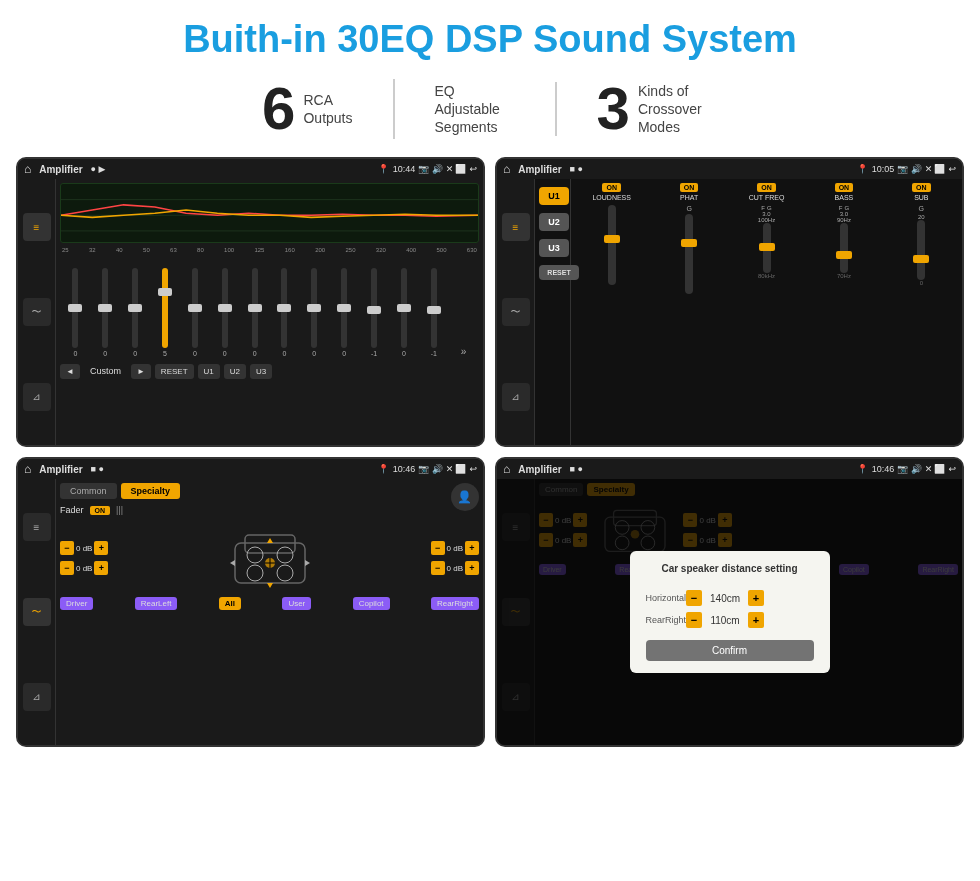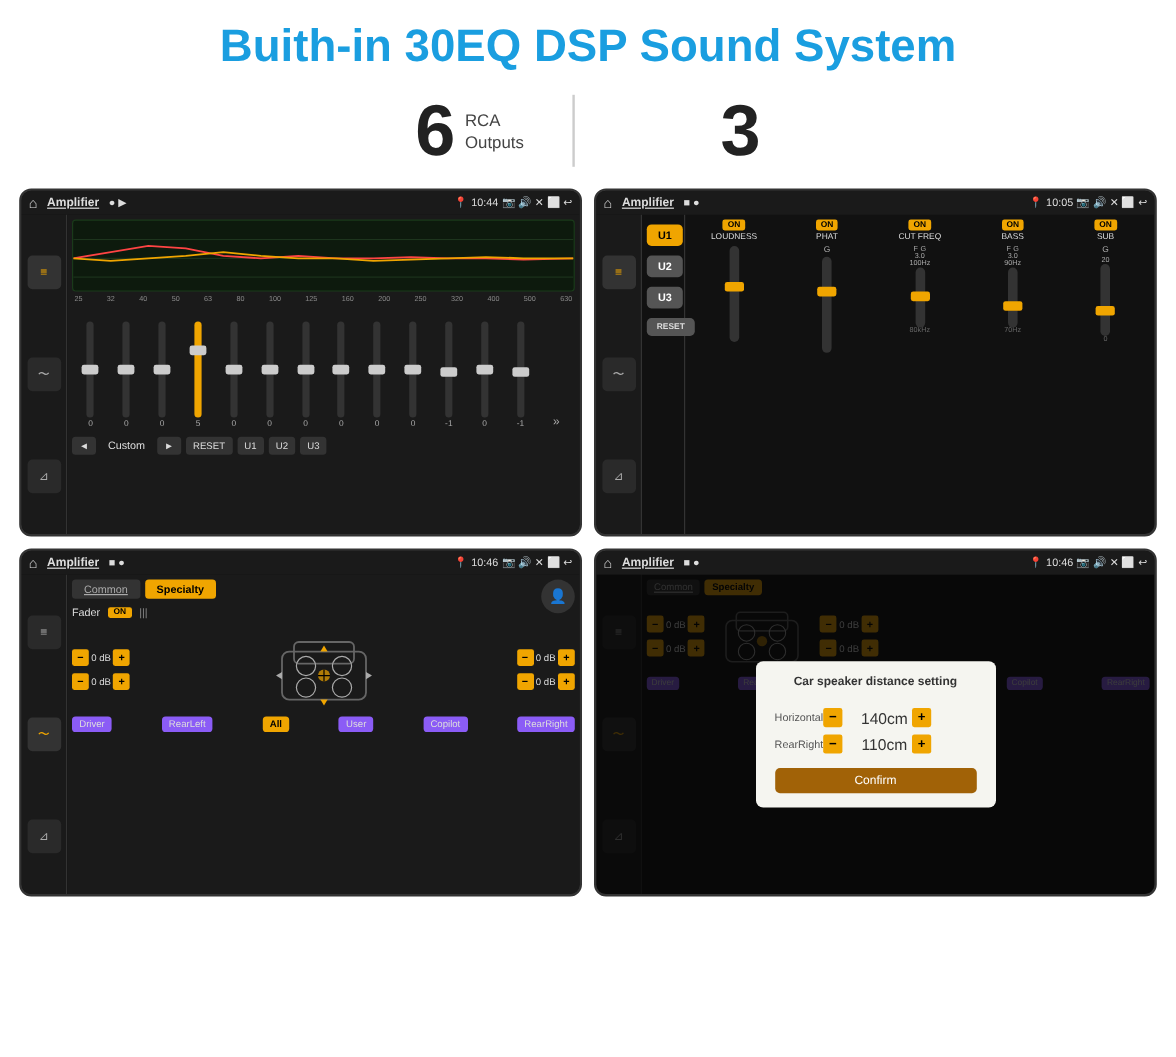--- a/index.html
+++ b/index.html
@@ -73,21 +73,21 @@
       display: flex;
       align-items: center;
       padding: 3px 6px;
       gap: 4px;
       font-size: 9px;
       color: #ddd;
       height: 20px;
     }
 
     .status-bar .home-icon { font-size: 12px; margin-right: 4px; }
-    .status-bar .app-name { font-weight: bold; font-size: 10px; margin-right: 4px; text-decoration: underline; }
+    .status-bar .app-name { font-weight: bold; font-size: 10px; margin-right: 4px; }
     .status-bar .status-icons { margin-left: auto; display: flex; gap: 3px; align-items: center; }
 
     .screen-body {
       display: flex;
       height: calc(100% - 20px);
     }
 
     
     .left-sidebar {
       width: 38px;
@@ -309,21 +309,21 @@
       margin-bottom: 6px;
     }
 
     .cross-tab {
       padding: 3px 10px;
       border-radius: 3px;
       font-size: 9px;
       cursor: pointer;
     }
 
-    .cross-tab.inactive { background: #333; color: #aaa; text-decoration: underline; }
+    .cross-tab.inactive { background: #333; color: #aaa; }
     .cross-tab.active { background: #f0a500; color: #000; font-weight: bold; }
 
     .fader-row {
       display: flex;
       align-items: center;
       gap: 6px;
       margin-bottom: 8px;
       font-size: 9px;
       color: #ddd;
     }
@@ -435,29 +435,28 @@
       font-weight: bold;
       font-size: 11px;
       cursor: pointer;
       display: flex;
       align-items: center;
       justify-content: center;
       line-height: 1;
     }
 
     .dialog-value {
-      font-size: 13px;
+      font-size: 10px;
       color: #333;
       min-width: 40px;
       text-align: center;
-      margin-left: 12px;
     }
 
     .dialog-confirm {
-      background: #a16207;
+      background: #737373;
       color: #fff;
       border: none;
       width: 100%;
       padding: 5px;
       border-radius: 4px;
       font-size: 10px;
       cursor: pointer;
       margin-top: 6px;
     }
 
@@ -472,23 +471,31 @@
 
 <div class="stats-row">
   <div class="stat-item">
     <span class="stat-number">6</span>
     <div class="stat-label">
       <div>RCA</div>
       <div>Outputs</div>
     </div>
   </div>
   <div class="stat-item">
+    <div class="stat-label">
+      <div>EQ Adjustable</div>
+      <div>Segments</div>
+    </div>
   </div>
   <div class="stat-item">
     <span class="stat-number">3</span>
+    <div class="stat-label">
+      <div>Kinds of</div>
+      <div>Crossover Modes</div>
+    </div>
   </div>
 </div>
 
 <div class="screens-grid">
 
   <div class="screen-card screen-wrapper">
     <div class="status-bar">
       <span class="home-icon">⌂</span>
       <span class="app-name">Amplifier</span>
       <span>● ▶</span>

